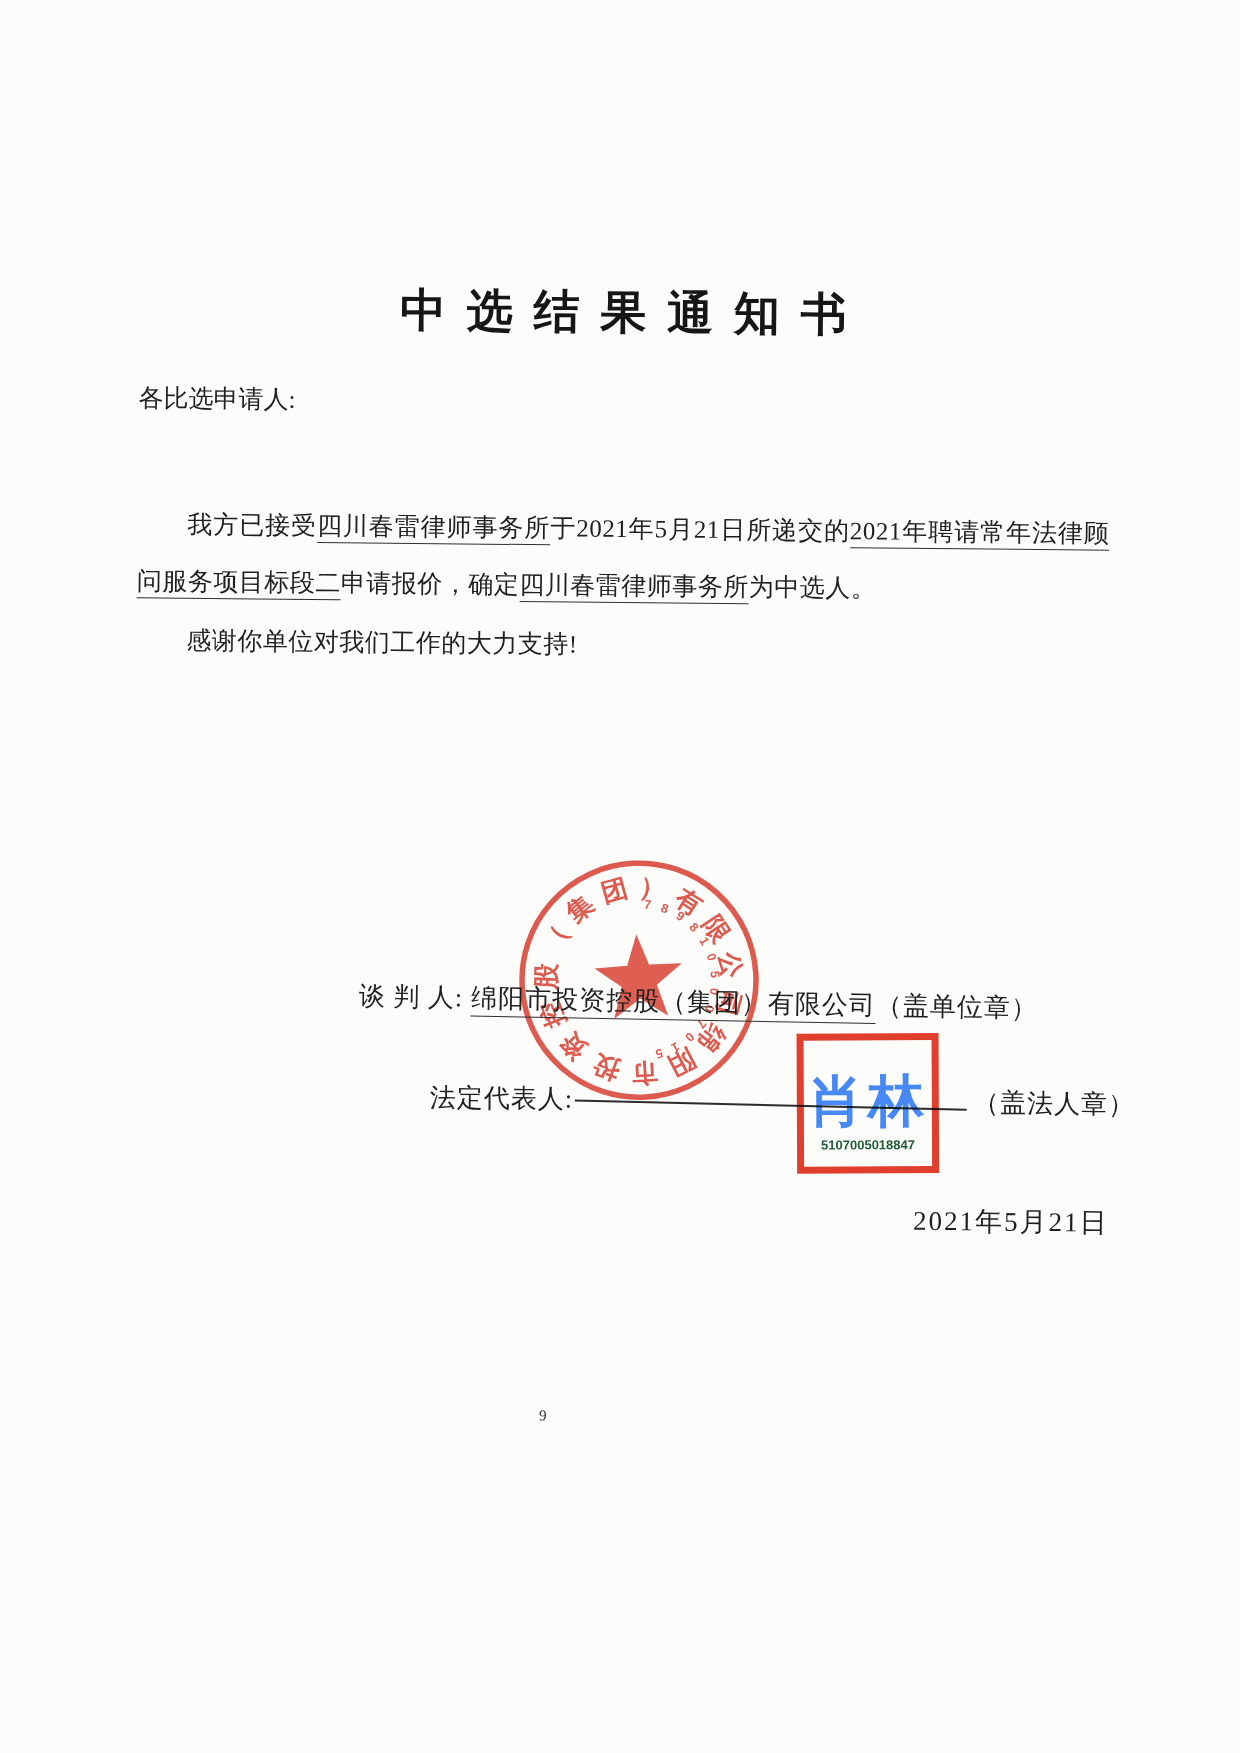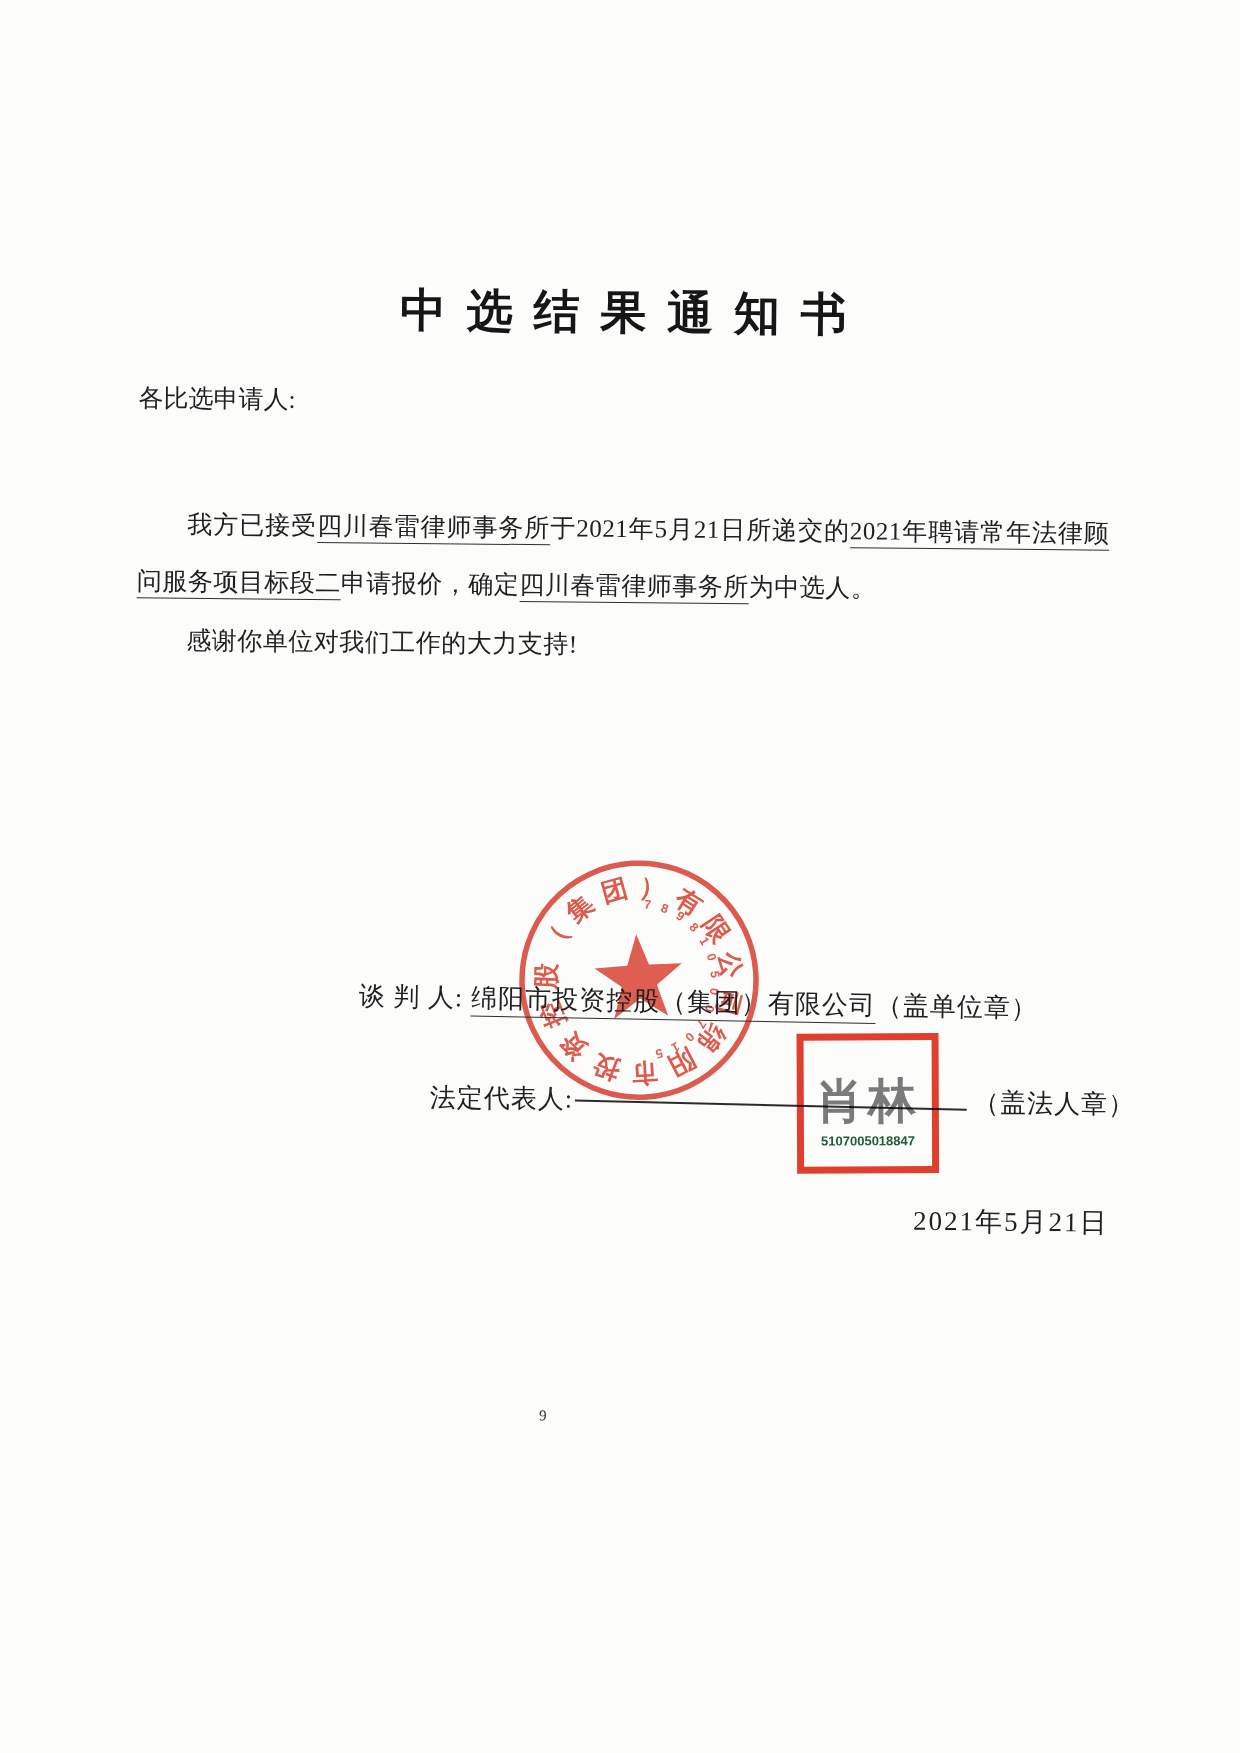--- a/index.html
+++ b/index.html
@@ -43,22 +43,22 @@
   }
   .round-stamp svg{width:100%;height:100%;}
   .round-stamp text{font-family:"Liberation Sans",sans-serif;}
 
   .square-stamp{
     position:absolute;left:799px;top:1031px;width:128px;height:126px;
     border:7px solid #e03422;display:flex;flex-direction:column;align-items:center;justify-content:center;
     mix-blend-mode:multiply;opacity:.95;transform:rotate(-0.8deg);background:rgba(255,255,255,0);
   }
   .square-name{
-    font-family:"Liberation Sans",sans-serif;font-weight:700;font-size:48px;line-height:1;
-    color:#737373;letter-spacing:4px;margin-top:19px;white-space:nowrap;
+    font-family:"Liberation Sans",sans-serif;font-weight:700;font-size:56px;line-height:1;
+    color:#3b82f6;letter-spacing:4px;margin-top:19px;white-space:nowrap;
   }
   .square-code{
     font-family:"Liberation Sans",sans-serif;font-weight:700;font-size:13px;
     color:#14532d;letter-spacing:0px;margin-top:8px;white-space:nowrap;
   }
 </style>
 </head>
 <body>
 
 <div class="page">

